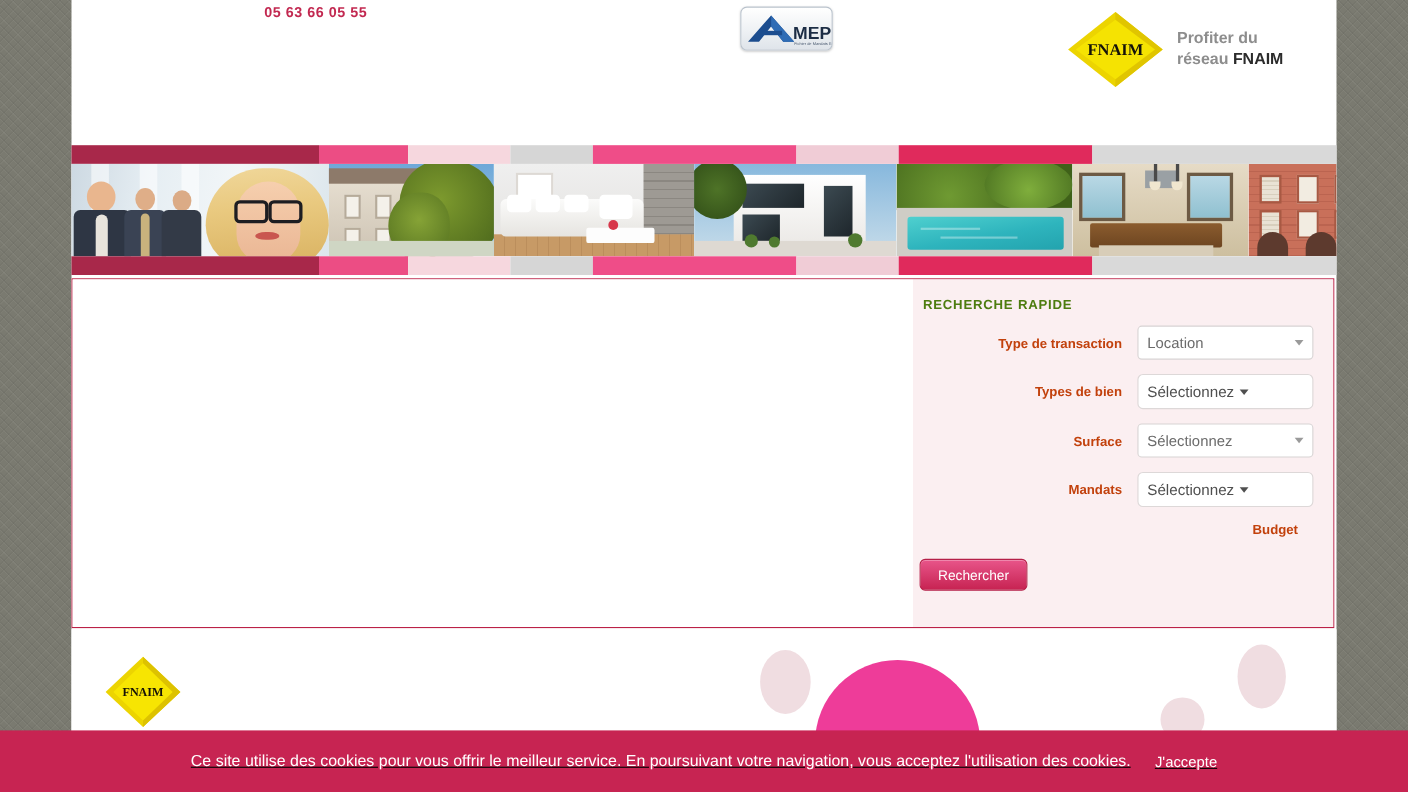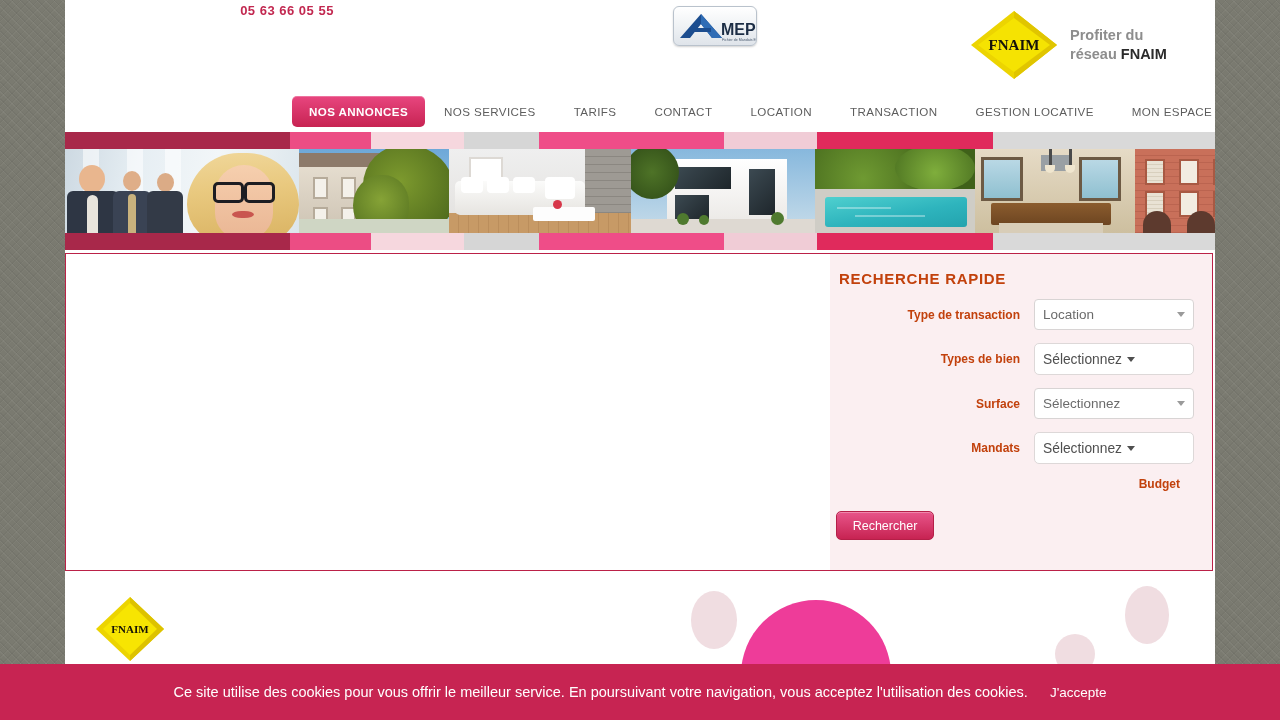--- a/index.html
+++ b/index.html
@@ -270,22 +270,22 @@
   .content-left { flex: 1; background:#ffffff; }
 
   
   .search-panel {
     width: 382px;
     background: #fbeff1;
     padding: 14px 18px 0 0;
     position: relative;
   }
   .search-title {
-    color: #c2410c;
-    font-size: 15px;
+    color: #4d7c0f;
+    font-size: 12px;
     font-weight: bold;
     letter-spacing: 0.7px;
     margin: 2px 0 12px 9px;
   }
   .frow {
     display: flex;
     align-items: center;
     justify-content: flex-end;
     margin-bottom: 13px;
   }
@@ -389,20 +389,21 @@
     position: absolute;
     left: 0;
     top: 664px;
     width: 1280px;
     height: 56px;
     background: #c72452;
     display: flex;
     align-items: center;
     justify-content: center;
     gap: 22px;
+    text-decoration: underline;
   }
   .cookie-text { color: #ffffff; font-size: 14.5px; }
   .cookie-accept {
     color: #ffffff;
     font-size: 13.5px;
     text-decoration: none;
     cursor: pointer;
   }
 </style>
 </head>
@@ -435,30 +436,20 @@
       </svg>
       <div class="fnaim-tagline">
         <div>Profiter du</div>
         <div>
           <span>réseau </span><b>FNAIM</b>
         </div>
       </div>
     </div>
   </div>
 
-  <nav class="nav">
-    <div class="nav-item active">NOS ANNONCES</div>
-    <div class="nav-item">NOS SERVICES</div>
-    <div class="nav-item">TARIFS</div>
-    <div class="nav-item">CONTACT</div>
-    <div class="nav-item">LOCATION</div>
-    <div class="nav-item">TRANSACTION</div>
-    <div class="nav-item">GESTION LOCATIVE</div>
-    <div class="nav-item">MON ESPACE</div>
-  </nav>
 
   <div class="banner">
 
     <div class="band top">
       <span style="width:225px;background:#a8284a"></span>
       <span style="width:81px;background:#ec4d84"></span>
       <span style="width:93px;background:#f6d7de"></span>
       <span style="width:75px;background:#d6d6d6"></span>
       <span style="width:185px;background:#ef4d88"></span>
       <span style="width:93px;background:#f0ccd6"></span>

